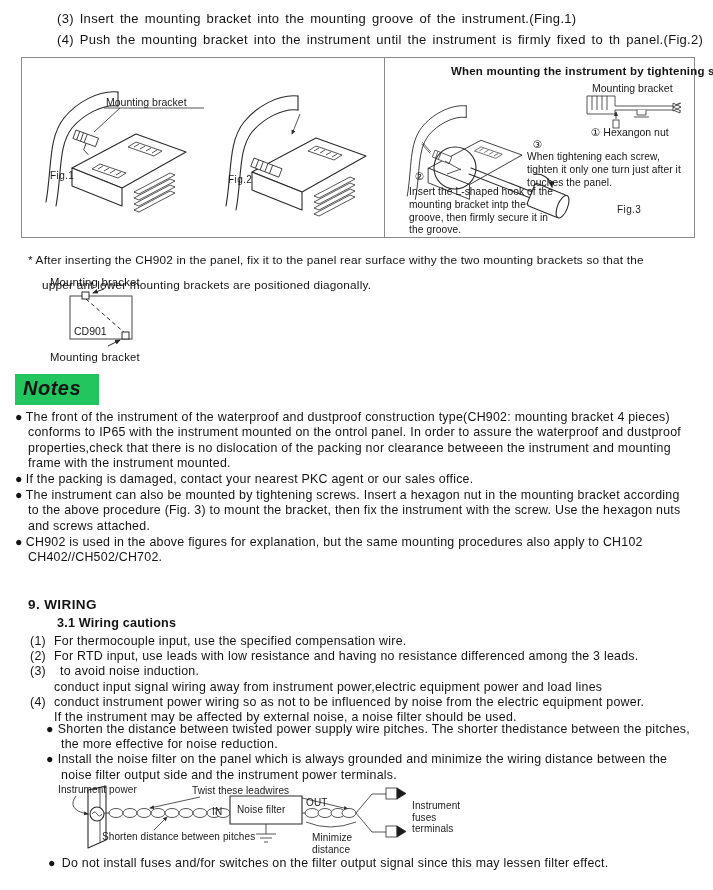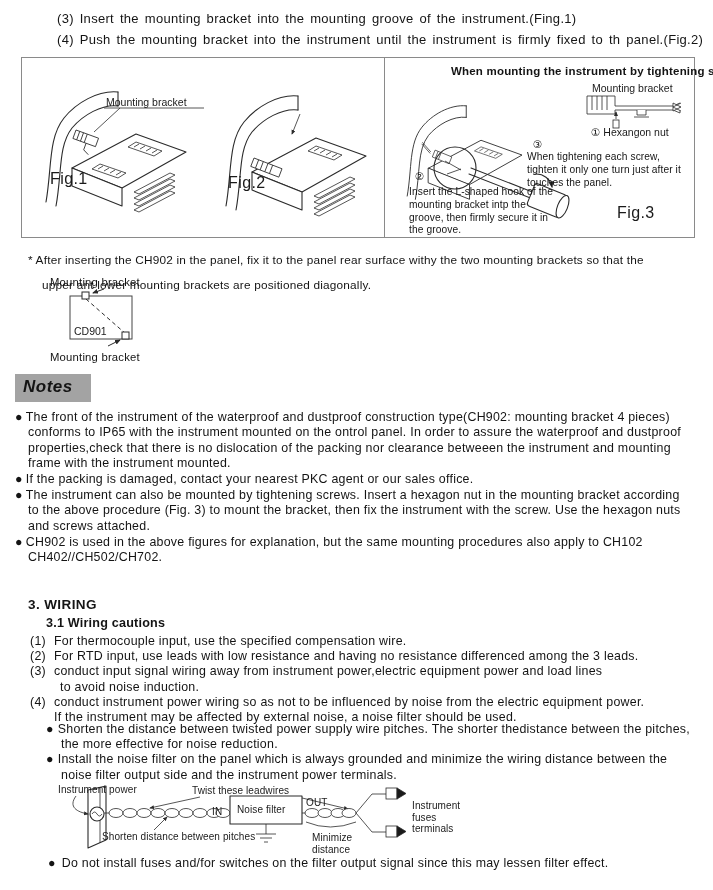--- a/index.html
+++ b/index.html
@@ -13,37 +13,37 @@
   
   .figbox{top:57px;left:21px;width:672px;height:179px;border:1px solid #8a8a8a;display:flex;}
   .figcell{position:relative;}
   .cell-left{width:362px;height:100%;}
   .cell-right{flex:1;height:100%;border-left:1px solid #8a8a8a;}
   .figsvg{position:absolute;top:0;left:0;}
   .ln{fill:none;stroke:#2b2b2b;stroke-width:1.1;stroke-linejoin:round;stroke-linecap:round;}
   .lnthin{fill:none;stroke:#2b2b2b;stroke-width:.8;}
   .fw{fill:#fff;}
   .lbl{position:absolute;font-size:10.5px;line-height:12px;color:#1a1a1a;}
-  .figlabel{position:absolute;font-size:16px;letter-spacing:.4px;color:#1a1a1a;}
+  .figlabel{position:absolute;font-size:10px;letter-spacing:.4px;color:#1a1a1a;}
   .rhead{position:absolute;top:6px;left:66px;width:292px;font-size:11.5px;font-weight:bold;line-height:14px;letter-spacing:.2px;}
   .stepnum{position:absolute;font-size:10.5px;}
   .steptext{position:absolute;font-size:10.2px;line-height:12.8px;letter-spacing:.1px;}
   
   .pnote{top:248px;left:28px;width:622px;font-size:11.8px;line-height:25px;letter-spacing:.2px;padding-left:14px;text-indent:-14px;}
   
   .cd901{top:276px;left:46px;width:170px;}
   .cd901 .small-label{display:block;font-size:11.3px;line-height:13px;margin-left:4px;letter-spacing:.2px;}
   
-  .notes-head{top:374px;left:15px;background:#a3a3a3;font-size:17px;font-weight:bold;font-style:italic;padding:3px 18px 5px 8px;letter-spacing:.5px;}
+  .notes-head{top:374px;left:15px;background:#22c55e;font-size:20px;font-weight:bold;font-style:italic;padding:3px 18px 5px 8px;letter-spacing:.5px;}
   .notes-list{top:410px;left:15px;width:678px;font-size:12.4px;line-height:15.4px;letter-spacing:.25px;}
   .nbullet{padding-left:13px;text-indent:-13px;margin:0 0 0.5px 0;}
   .nbullet .bm{margin-right:3px;}
   
   .whead{top:597px;left:28px;font-size:13.5px;font-weight:bold;letter-spacing:.4px;}
-  .wsub{top:616px;left:46px;font-size:12.6px;font-weight:bold;letter-spacing:.2px;}
+  .wsub{top:616px;left:57px;font-size:12.6px;font-weight:bold;letter-spacing:.2px;}
   .witems{top:634px;left:30px;width:668px;font-size:12.4px;line-height:15.2px;letter-spacing:.25px;}
   .witem{display:flex;}
   .wnum{flex:0 0 24px;}
   .wbullets{top:722px;left:46px;width:645px;font-size:12.4px;line-height:15.2px;letter-spacing:.25px;}
   .wbullet{padding-left:15px;text-indent:-15px;}
   .wbullet .bm{margin-right:4px;}
   .final-bullet{top:856px;left:48px;width:640px;font-size:12.4px;letter-spacing:.25px;padding-left:15px;text-indent:-15px;}
   .final-bullet .bm{margin-right:6px;}
   
   .wdiag{top:784px;left:50px;width:420px;height:74px;}
@@ -204,41 +204,41 @@
   </div>
 
   <div class="abs notes-head">Notes</div>
   <div class="abs notes-list">
     <p class="nbullet"><span class="bm">●</span><span>The front of the instrument of the waterproof and dustproof construction type(CH902: mounting bracket 4 pieces) conforms to IP65 with the instrument mounted on the ontrol panel. In order to assure the waterproof and dustproof properties,check that there is no dislocation of the packing nor clearance betweeen the instrument and mounting frame with the instrument mounted.</span></p>
     <p class="nbullet"><span class="bm">●</span><span>If the packing is damaged, contact your nearest PKC agent or our sales office.</span></p>
     <p class="nbullet"><span class="bm">●</span><span>The instrument  can also be mounted by tightening screws.  Insert a hexagon nut in the mounting bracket according to the above procedure (Fig. 3) to mount the bracket, then fix the instrument with the screw. Use  the hexagon nuts and screws attached.</span></p>
     <p class="nbullet"><span class="bm">●</span><span>CH902 is used in the above figures for explanation, but the same mounting procedures also apply to CH102 CH402//CH502/CH702.</span></p>
   </div>
 
-  <div class="abs whead">3. WIRING</div>
+  <div class="abs whead">9. WIRING</div>
   <div class="abs wsub">3.1 Wiring cautions</div>
 
   <div class="abs witems">
     <div class="witem">
       <span class="wnum">(1)</span>
       <div>
           <div>For thermocouple input, use the specified compensation wire.</div>
         </div>
     </div>
     <div class="witem">
       <span class="wnum">(2)</span>
       <div>
           <div>For RTD input, use leads with low resistance and having no resistance differenced among the 3 leads.</div>
         </div>
     </div>
     <div class="witem">
       <span class="wnum">(3)</span>
       <div>
+        <div style="padding-left:6px;">to avoid noise induction.</div>
         <div>conduct input signal wiring away from instrument power,electric equipment power and load lines</div>
-        <div style="padding-left:6px;">to avoid noise induction.</div>
       </div>
     </div>
     <div class="witem">
       <span class="wnum">(4)</span>
       <div>
         <div>conduct instrument power wiring so as not to be influenced by noise from the electric equipment power.</div>
         <div>If the instrument may be affected by external noise,  a noise filter should be used.</div>
       </div>
     </div>
   </div>

